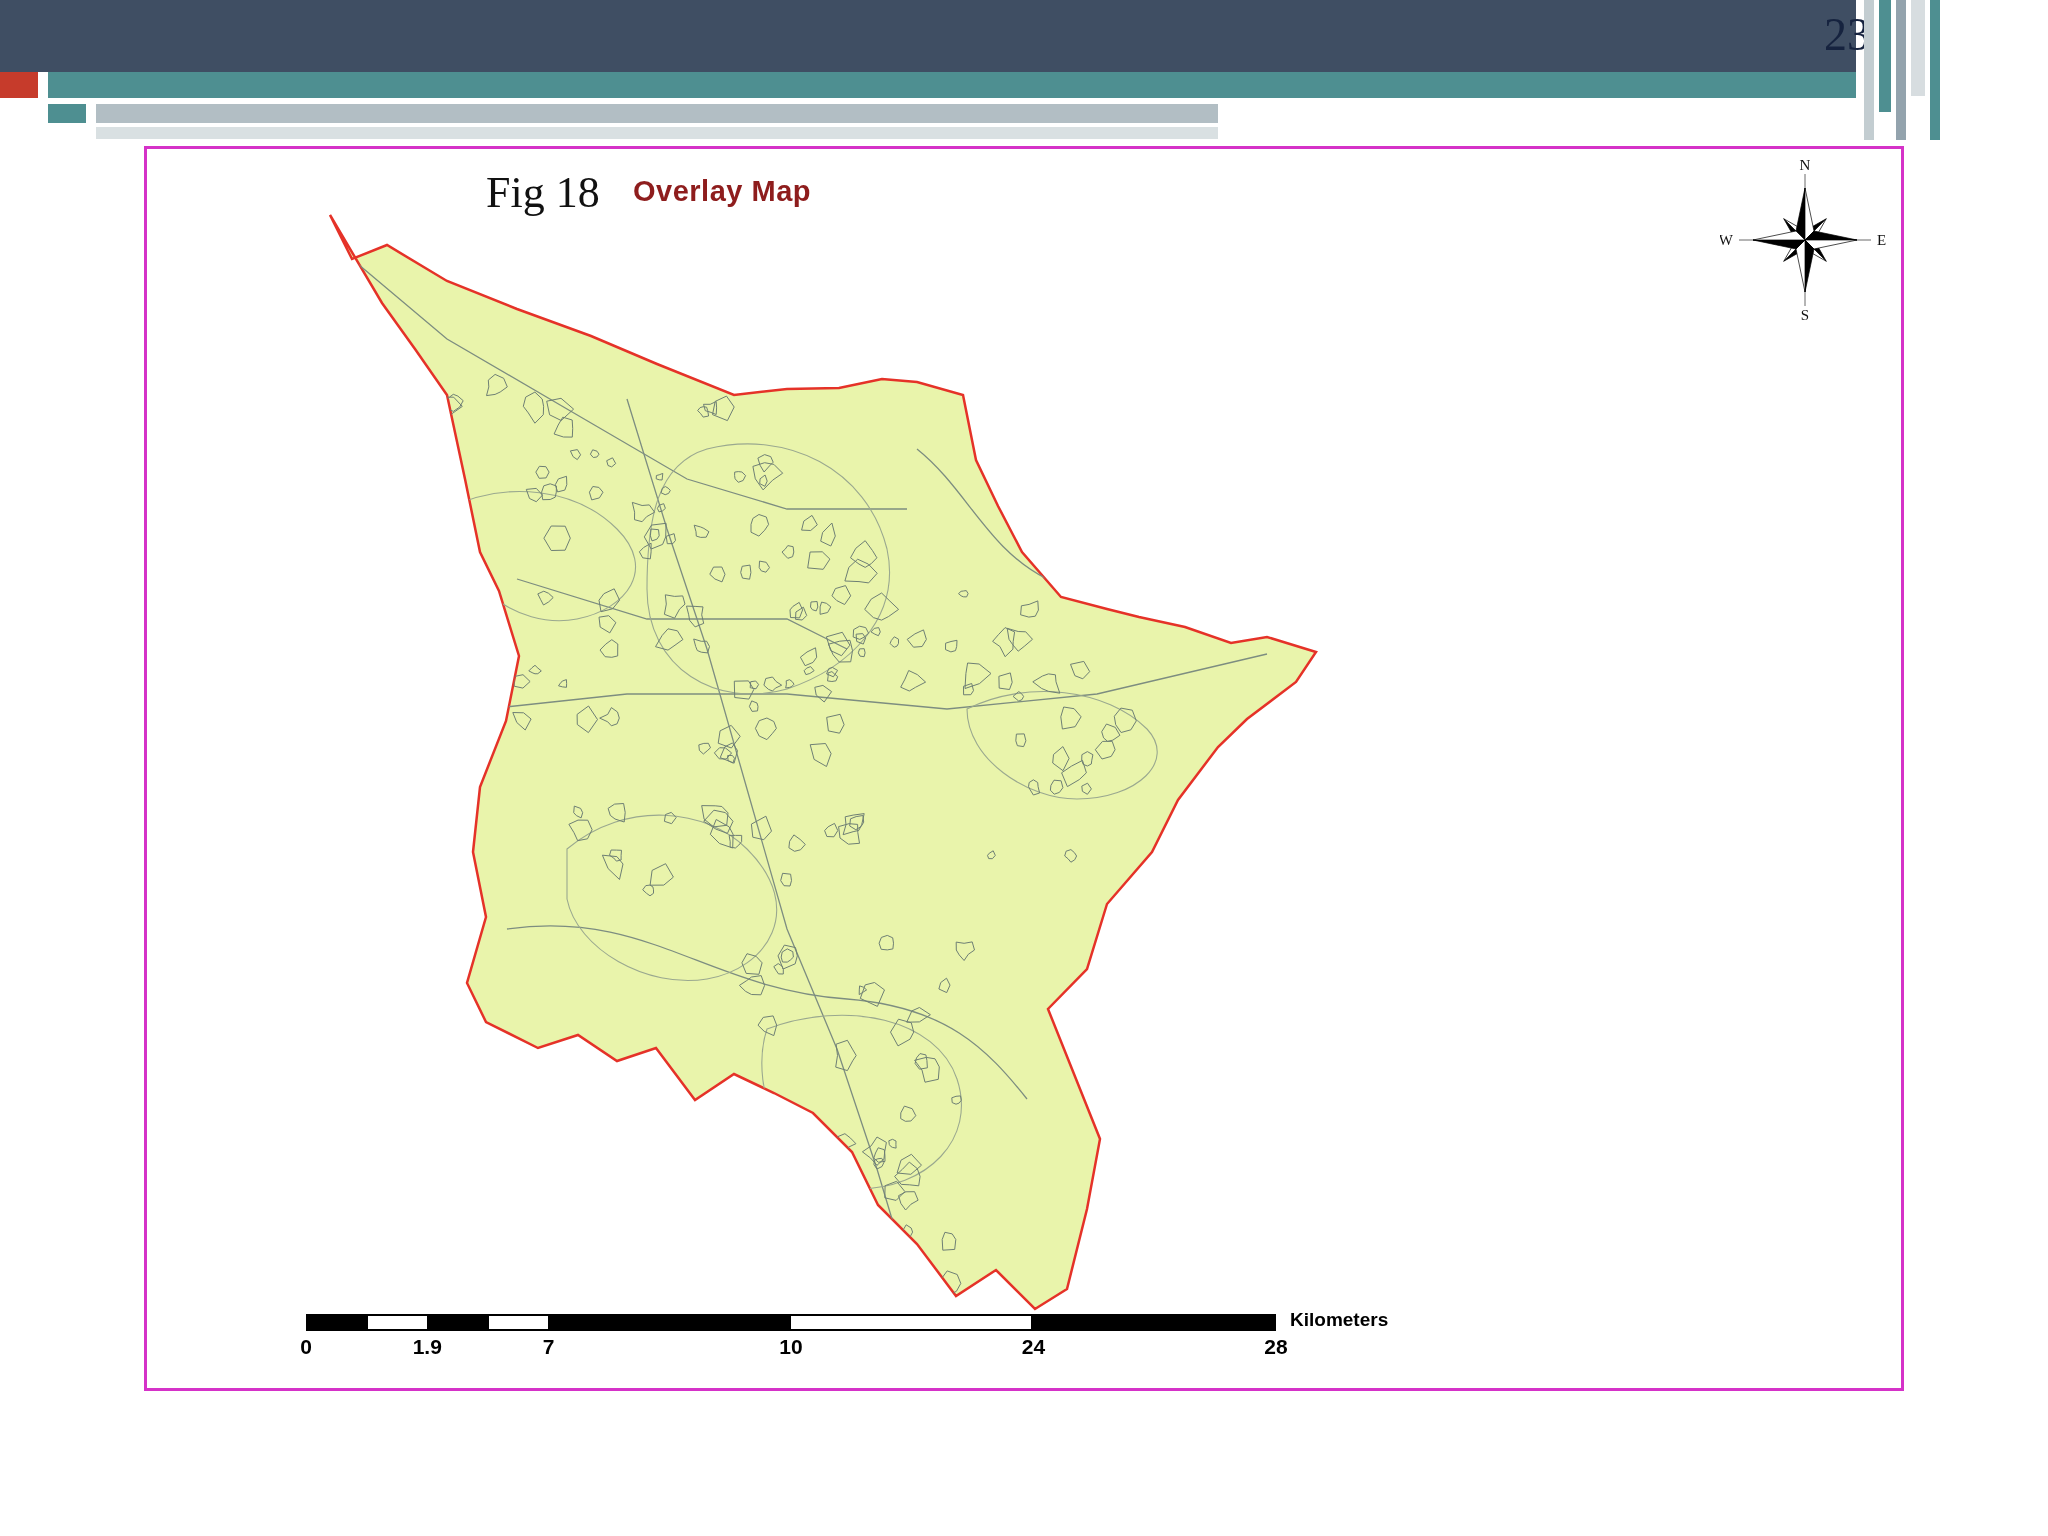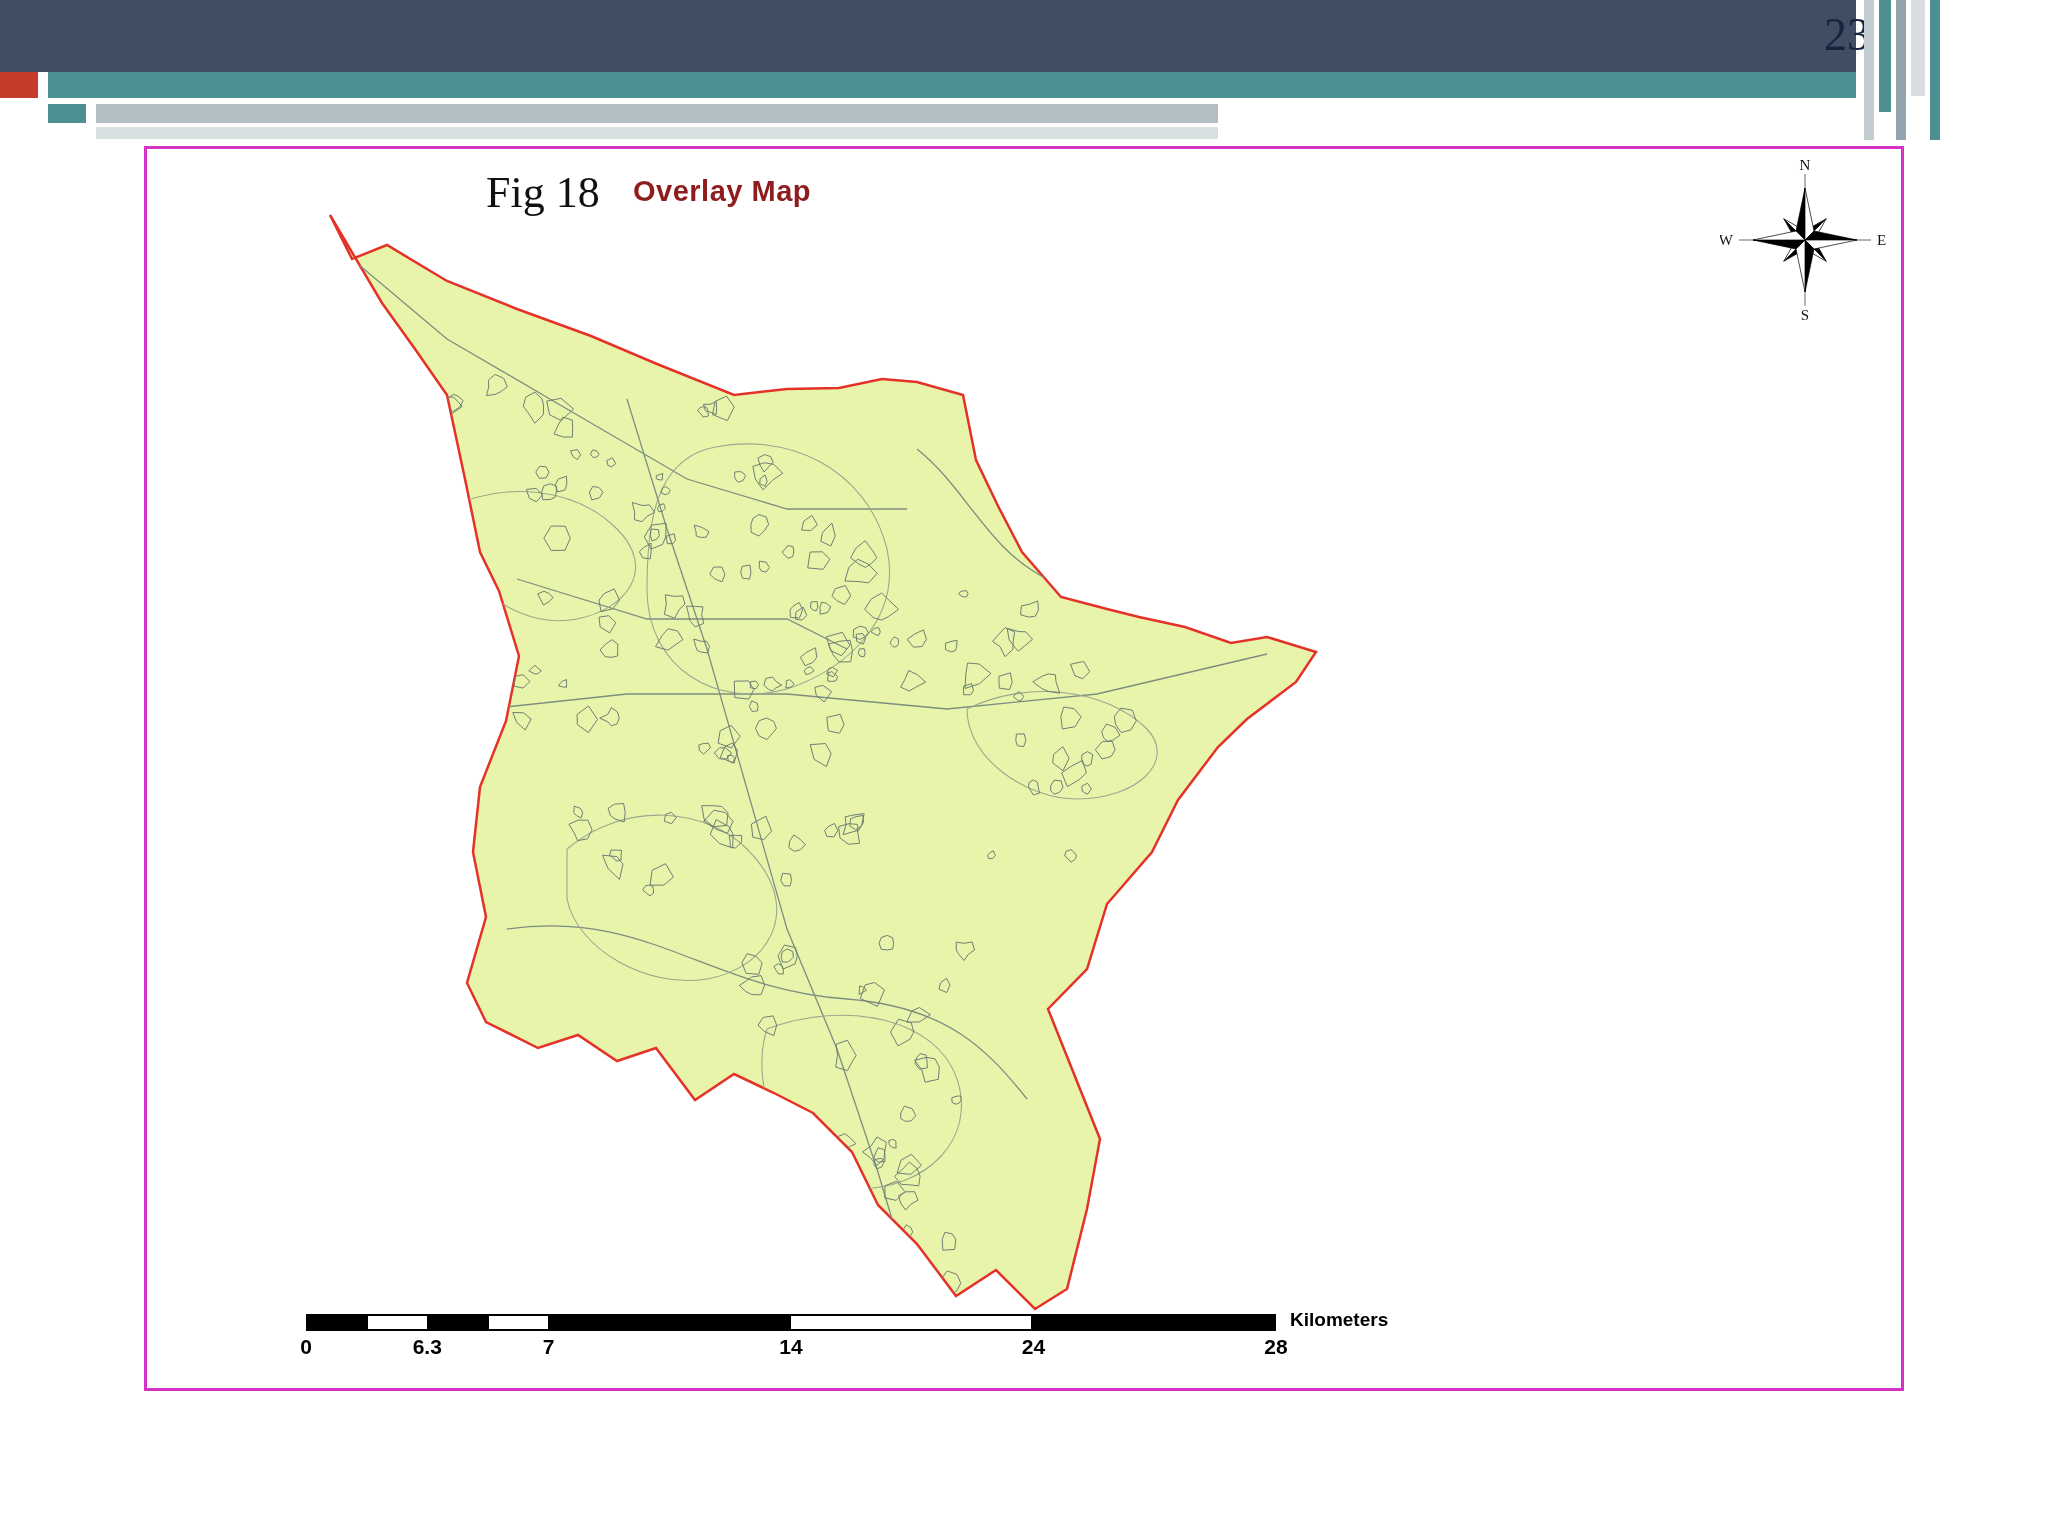--- a/index.html
+++ b/index.html
@@ -350,23 +350,23 @@
         <div class="seg b" style="width:6.25%"></div>
         <div class="seg w" style="width:6.25%"></div>
         <div class="seg b" style="width:6.25%"></div>
         <div class="seg w" style="width:6.25%"></div>
         <div class="seg b" style="width:25%"></div>
         <div class="seg w" style="width:25%"></div>
         <div class="seg b" style="width:25%"></div>
       </div>
       <div class="labels">
         <span style="left:0%">0</span>
-        <span style="left:12.5%">6.3</span>
+        <span style="left:12.5%">1.9</span>
         <span style="left:25%">7</span>
-        <span style="left:50%">14</span>
+        <span style="left:50%">10</span>
         <span style="left:75%">24</span>
         <span style="left:100%">28</span>
       </div>
       <div class="unit">Kilometers</div>
     </div>
 
   </div>
 </div>
 
 </body></html>

